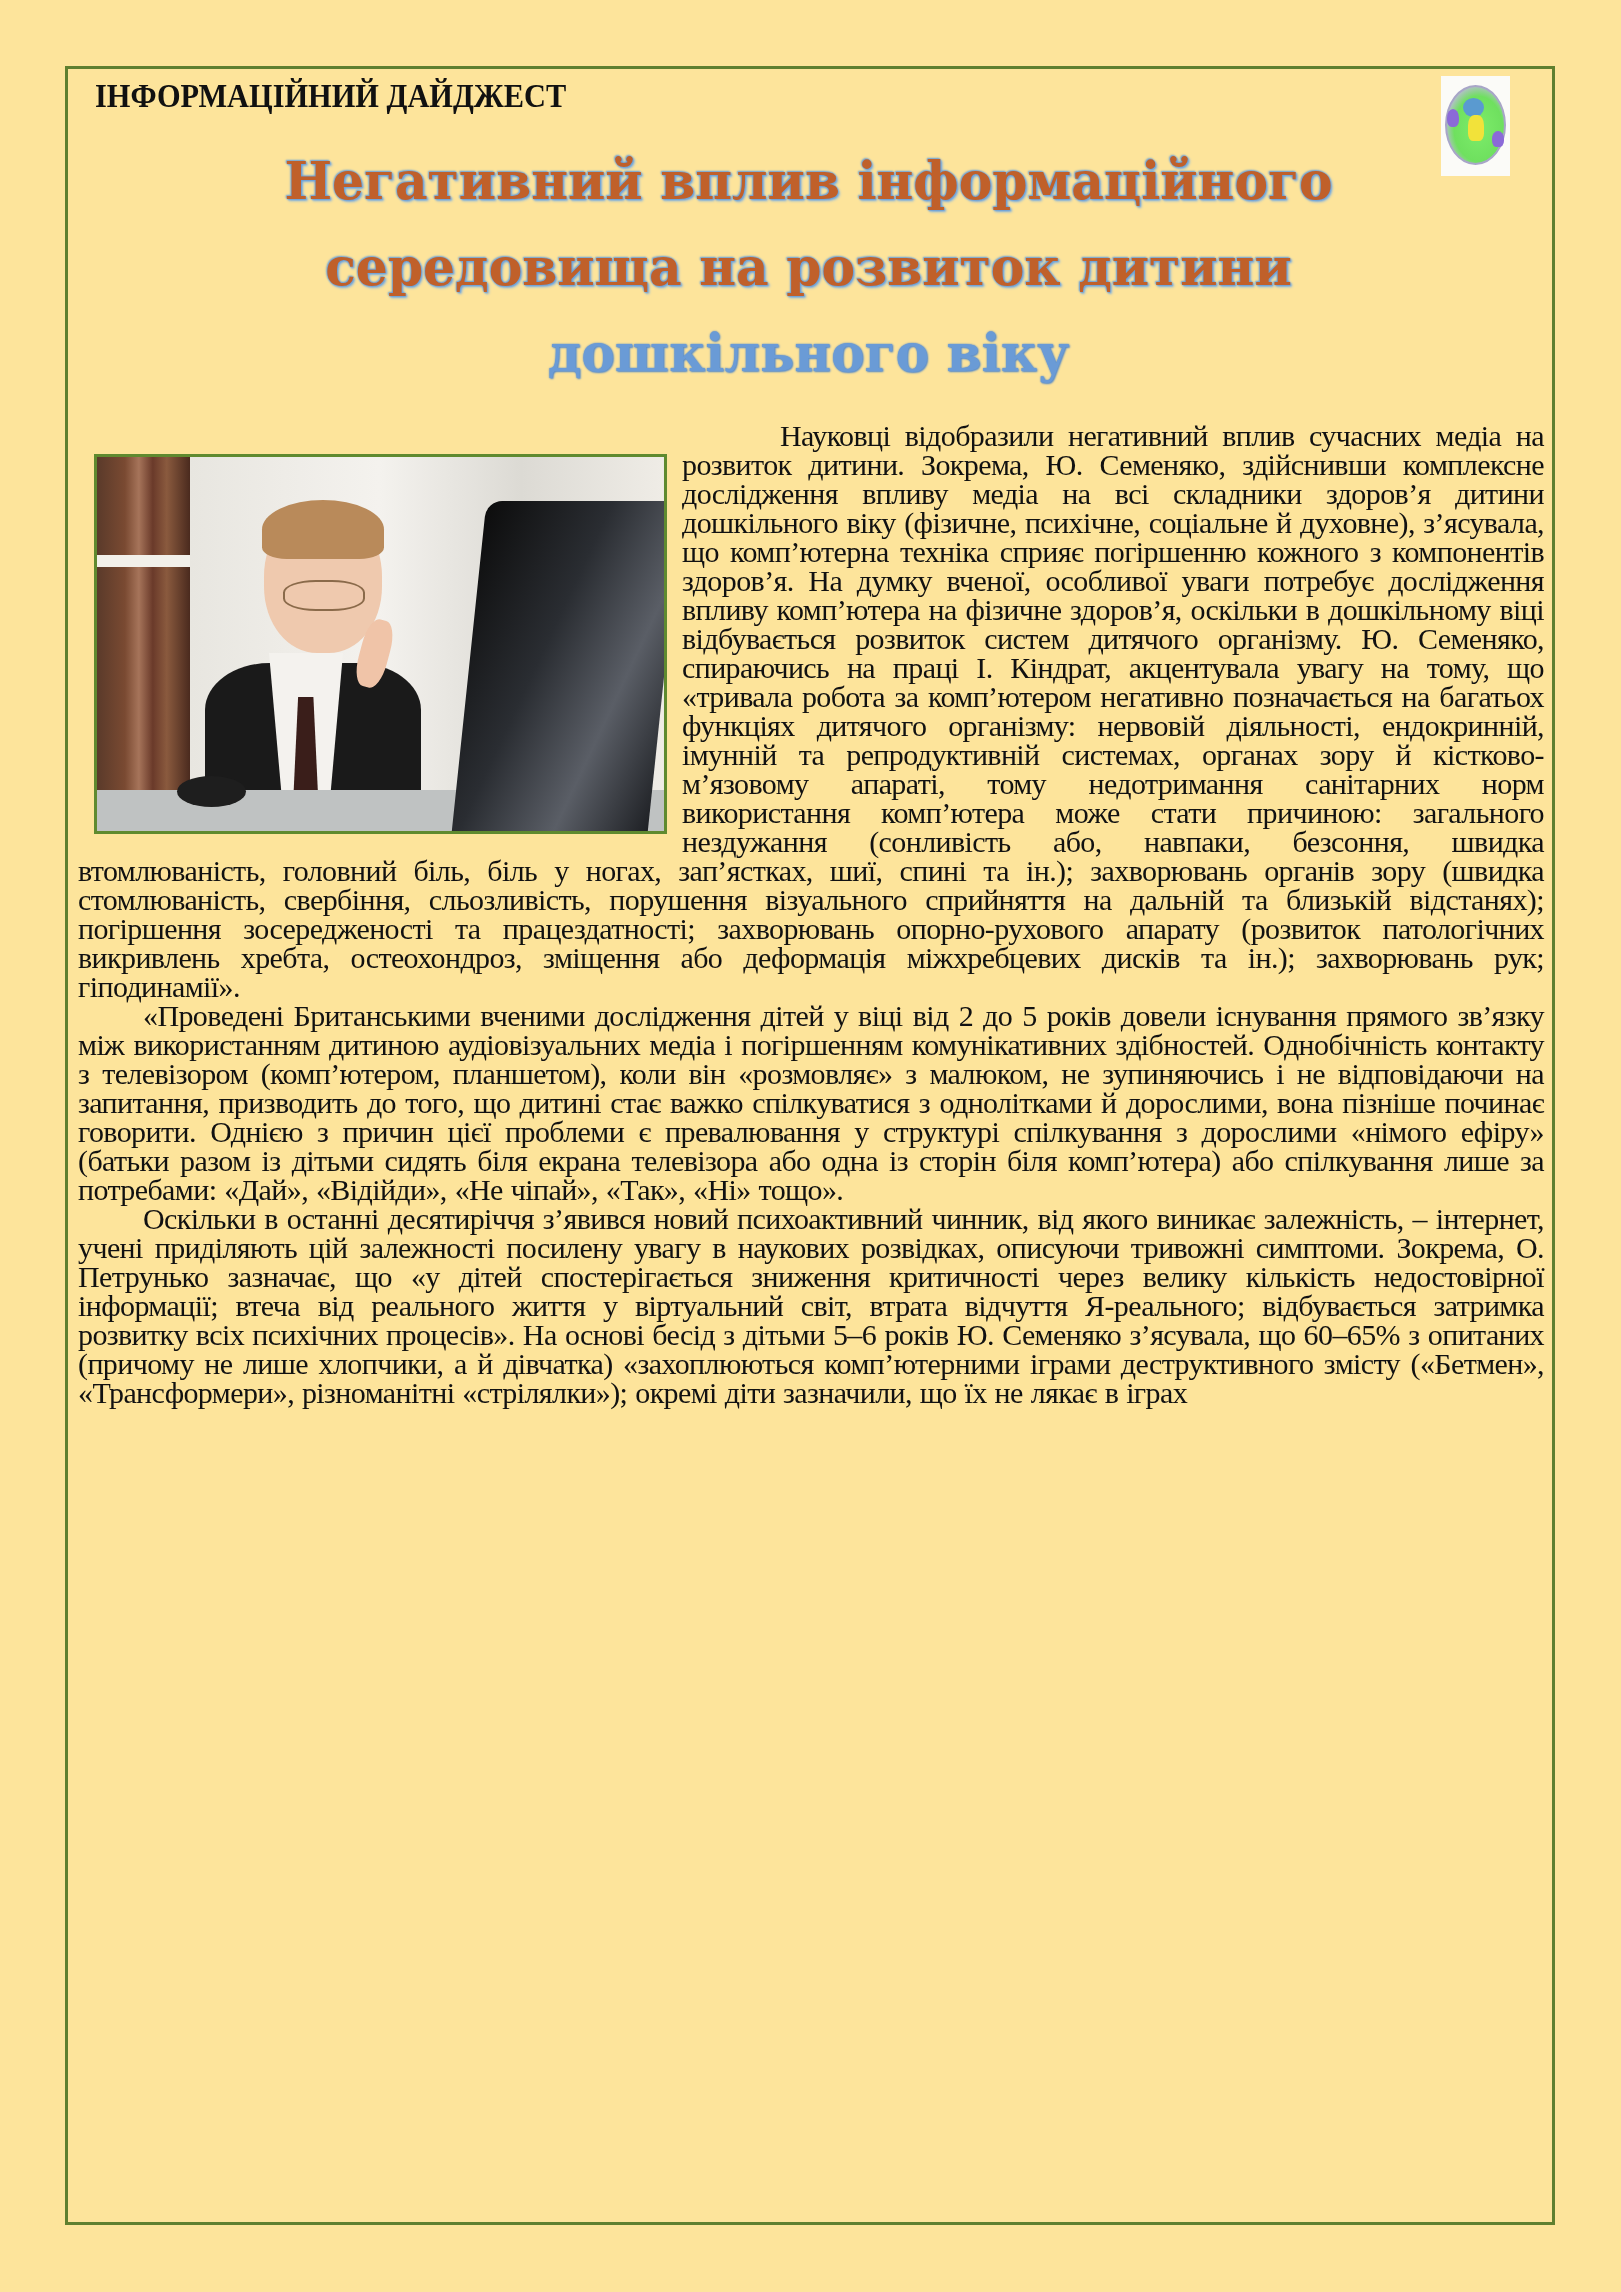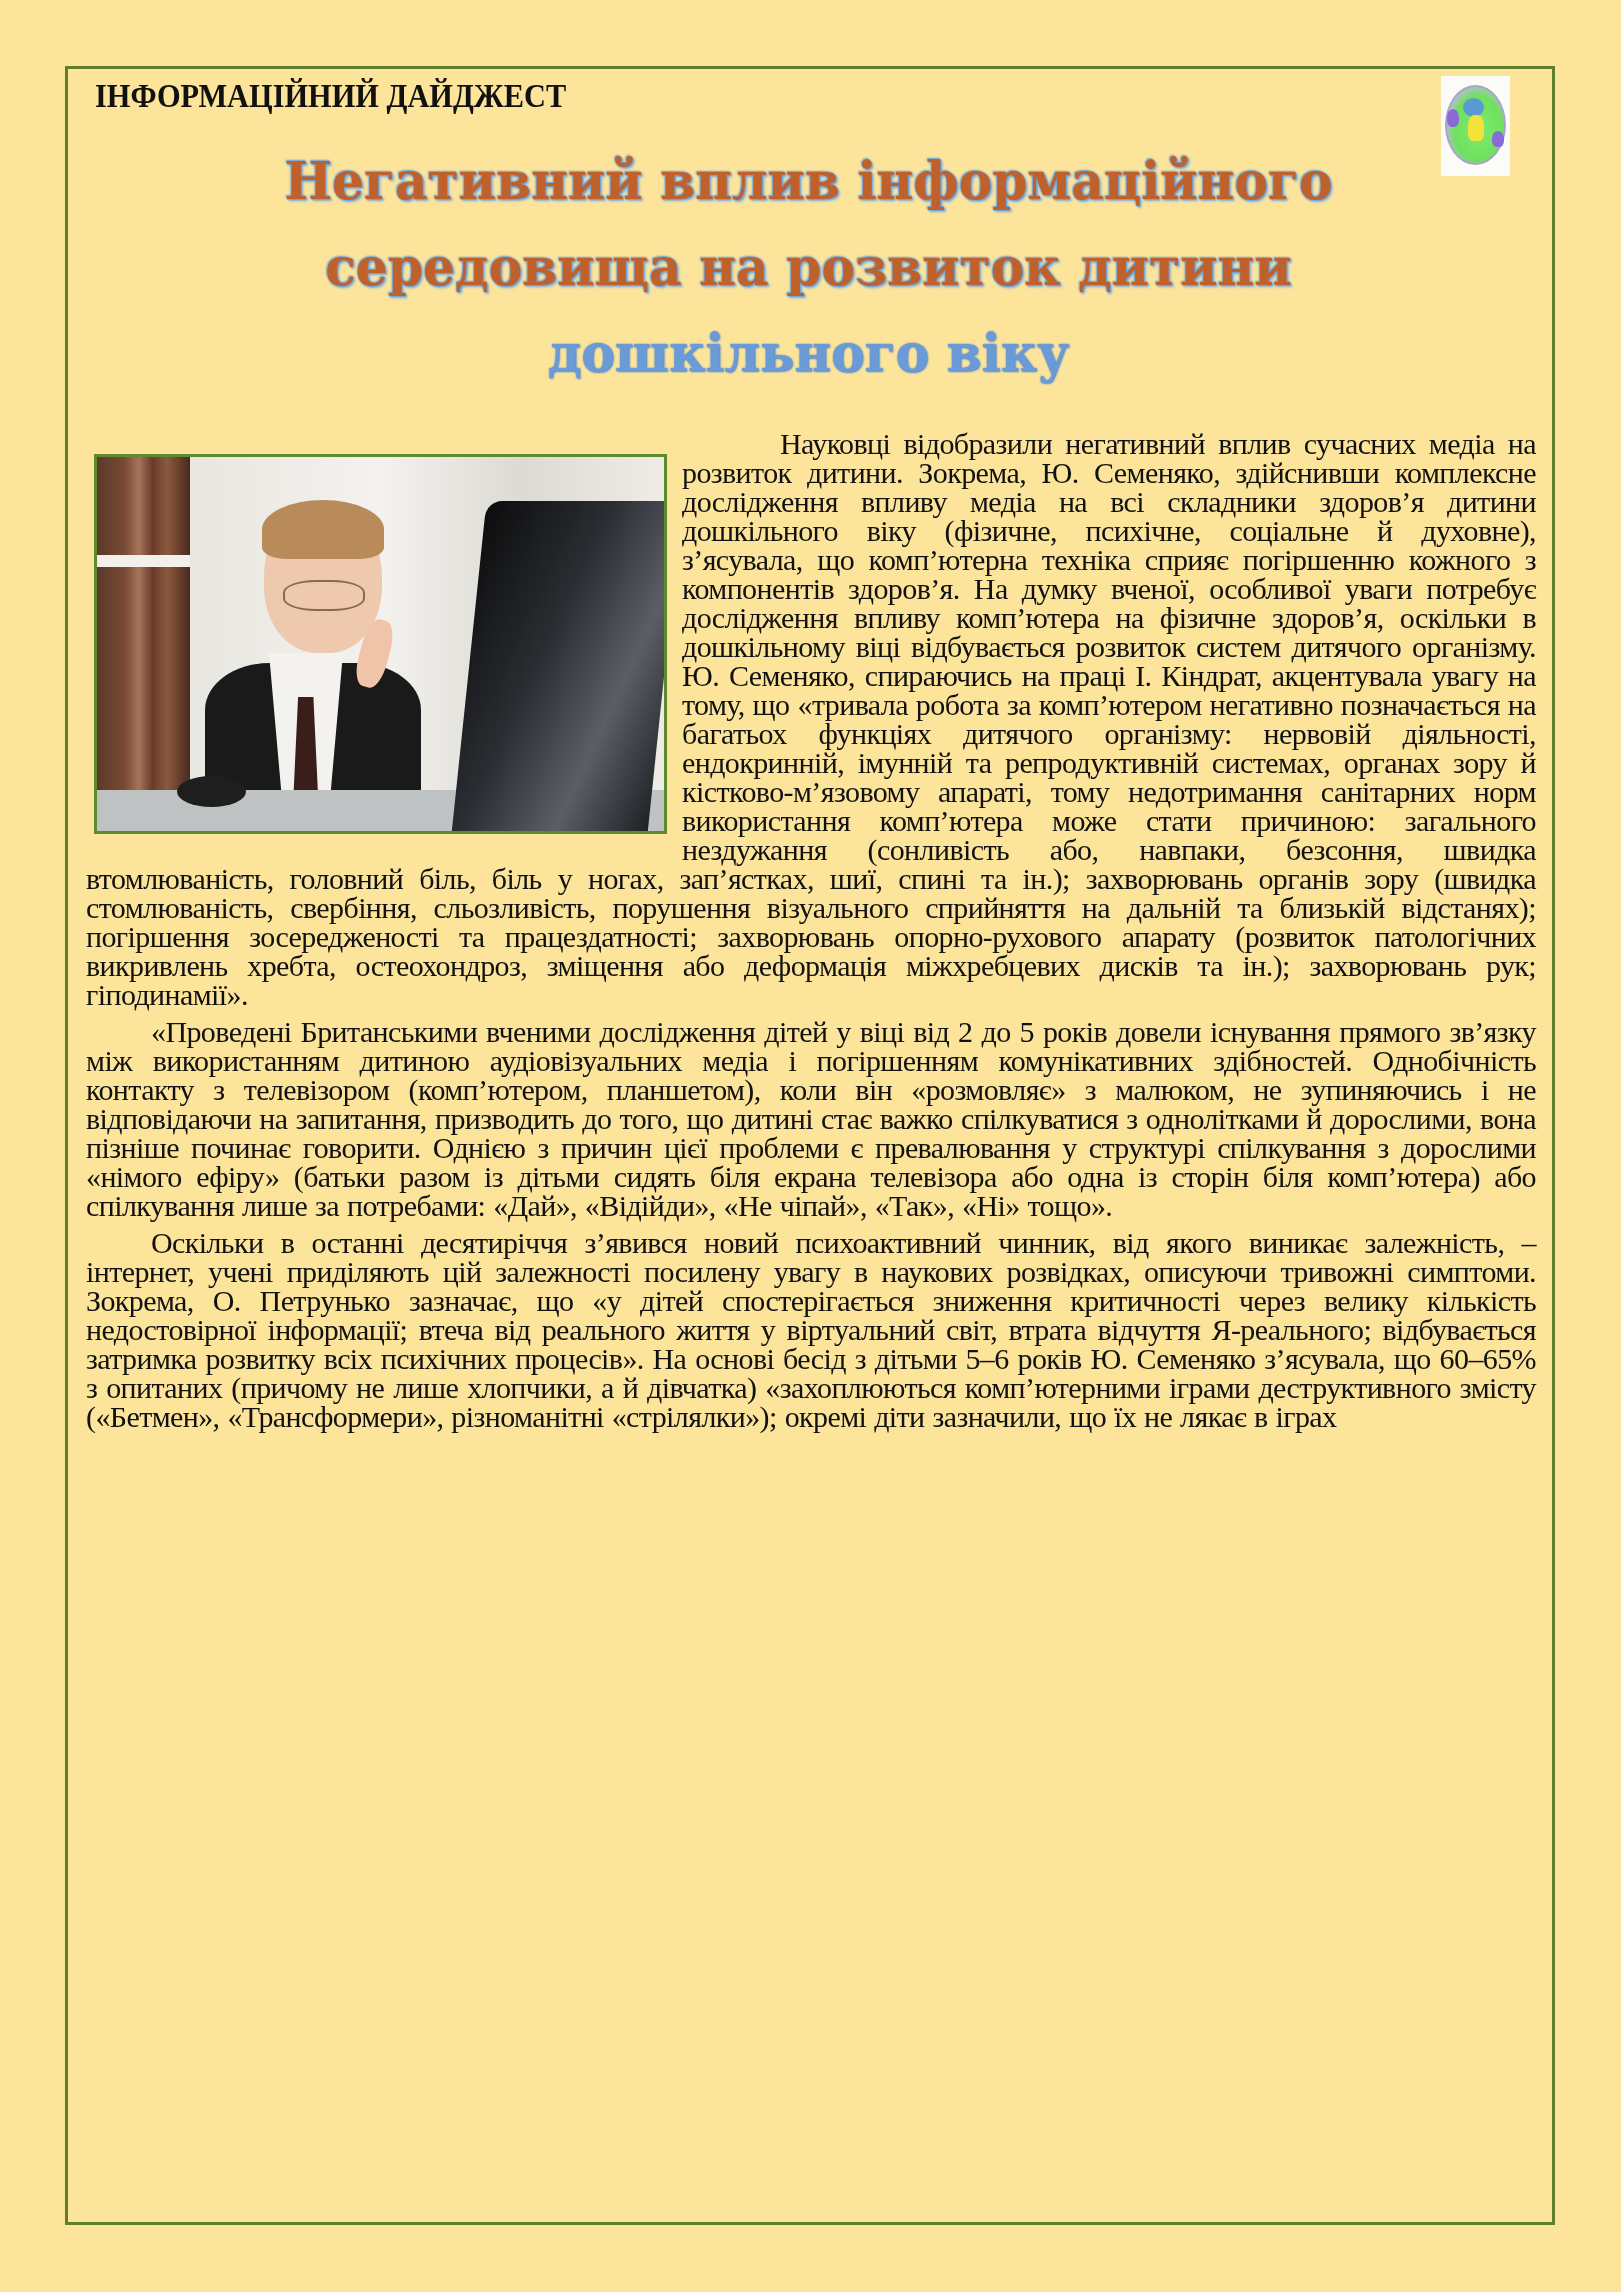--- a/index.html
+++ b/index.html
@@ -57,21 +57,21 @@
   .photo .tie { position:absolute; left:196px; top:240px; width:25.5px; height:108px; background:#3a1e1a; clip-path:polygon(20% 0,80% 0,100% 100%,0 100%); }
   .photo .hand { position:absolute; left:263px; top:162px; width:29px; height:69px; border-radius:40%; background:#f0c4a8; transform:rotate(15deg); }
   .photo .laptop { position:absolute; left:372px; top:44px; width:196px; height:333px; background:linear-gradient(110deg,#0c0c0c 0%,#2a2d32 40%,#5a5e66 70%,#1e2024 100%); border-radius:15.7px 0 0 0; transform:skewX(-6deg); }
   .photo .desk { position:absolute; left:0; top:333px; width:567px; height:41px; background:#bfc2c2; }
   .photo .mouse { position:absolute; left:80px; top:319px; width:69px; height:31px; border-radius:50%; background:#1e1e1e; }
   .body-text {
     position:absolute; left:78px; top:421px; width:1466px;
     font-size:30px; line-height:29px; text-align:justify;
   }
   .float-spacer { float:left; width:604px; height:419px; }
-  .body-text p { margin:8px; text-indent:0; }
+  .body-text p { margin:0; text-indent:0; }
   .body-text p.ind { text-indent:65px; }
   .body-text .first { text-indent:98px; }
   .narrow { letter-spacing:-0.6px; word-spacing:1px; }
 </style>
 </head>
 <body>
 
 <div class="frame"></div>
 
 <div class="digest">ІНФОРМАЦІЙНИЙ ДАЙДЖЕСТ</div>

